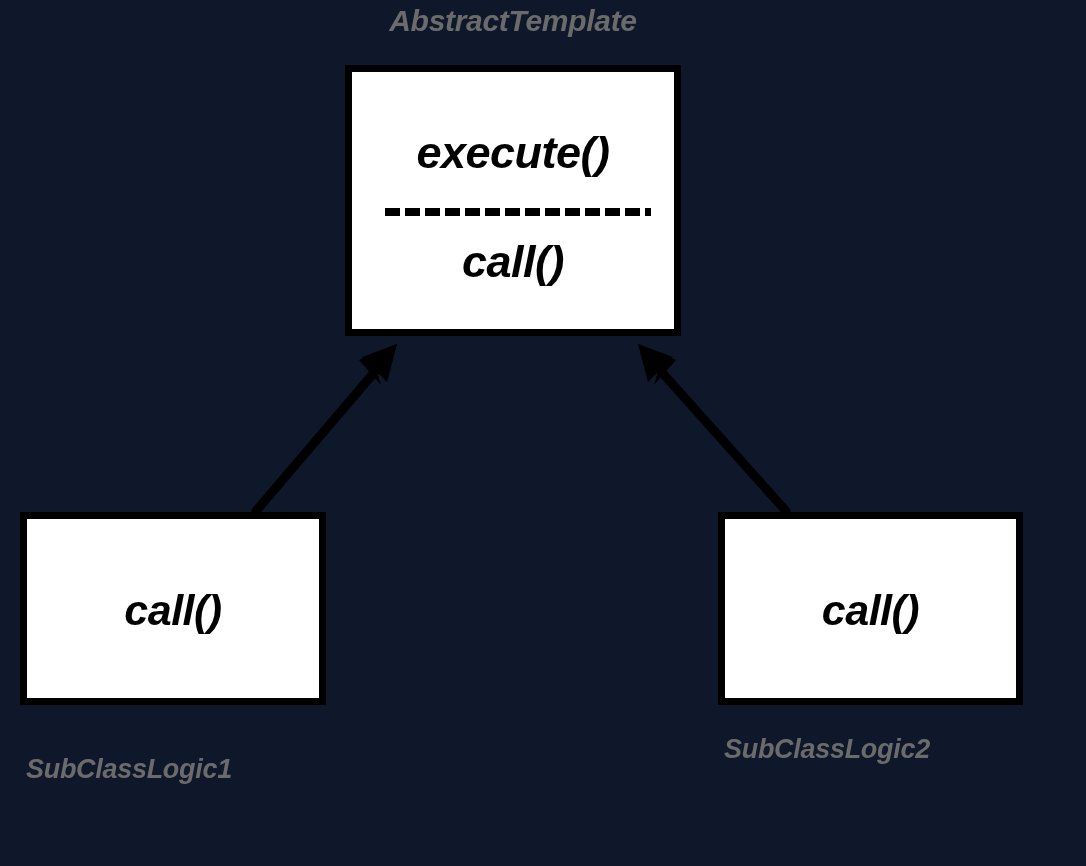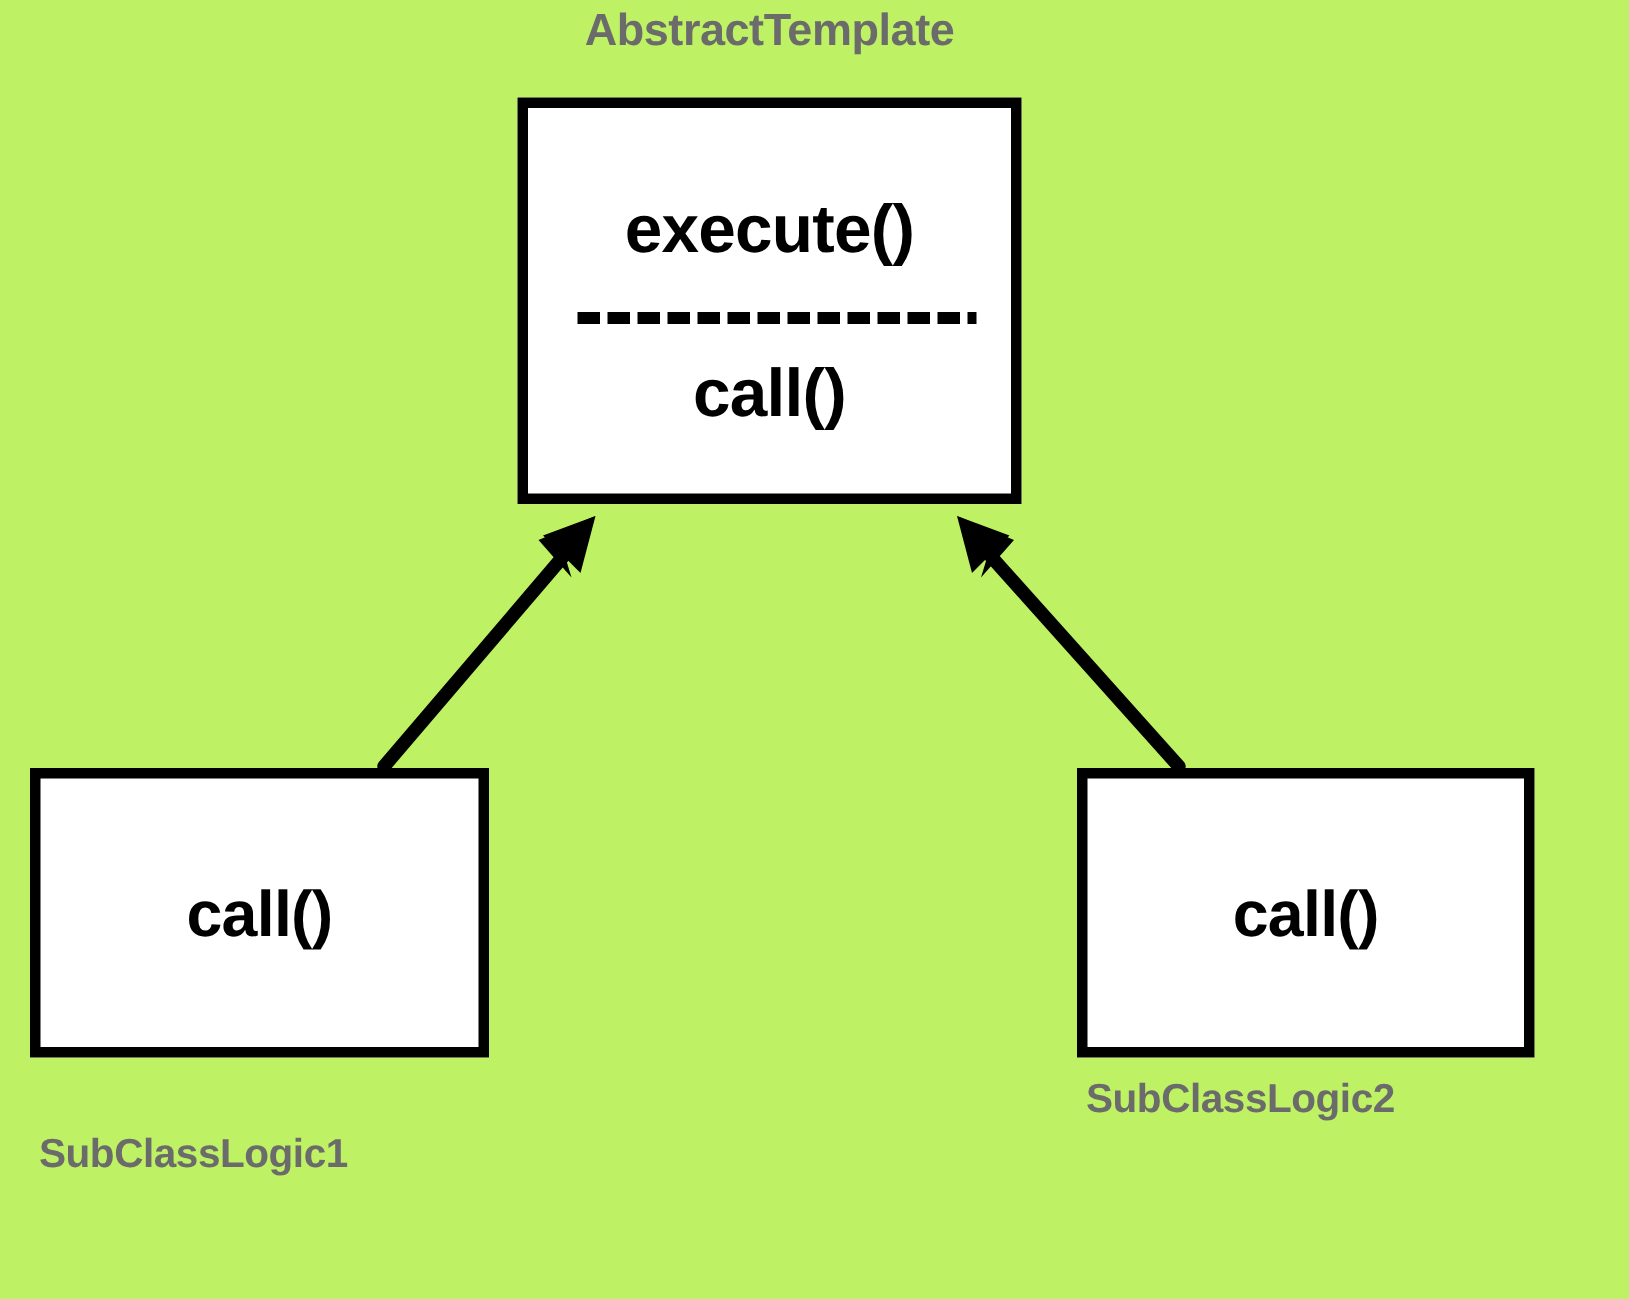--- a/index.html
+++ b/index.html
@@ -7,22 +7,23 @@
     padding: 0;
     background: #ffffff;
   }
   body {
     font-family: "Liberation Sans", sans-serif;
   }
   #canvas {
     position: relative;
     width: 1086px;
     height: 866px;
-    background: #bef264;
+    background: #0f172a;
     overflow: hidden;
+    font-style: italic;
   }
 
   
   .uml-box {
     position: absolute;
     background: #ffffff;
     border: 7px solid #000000;
     box-sizing: border-box;
   }
   #abstract-box {
@@ -105,21 +106,21 @@
     line-height: 34px;
   }
   #caption-sub-1 {
     left: 26px;
     top: 753px;
     font-size: 27px;
     line-height: 32px;
   }
   #caption-sub-2 {
     left: 724px;
-    top: 716px;
+    top: 733px;
     font-size: 27px;
     line-height: 32px;
   }
 
   
   #arrow-layer {
     position: absolute;
     left: 0;
     top: 0;
     width: 1086px;

